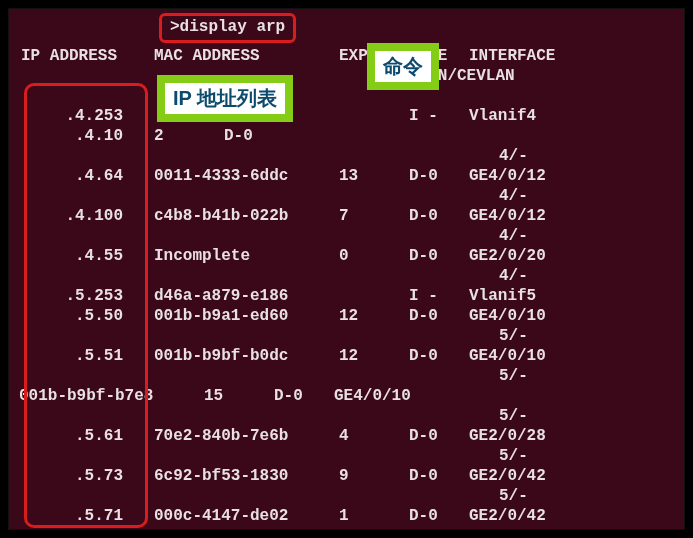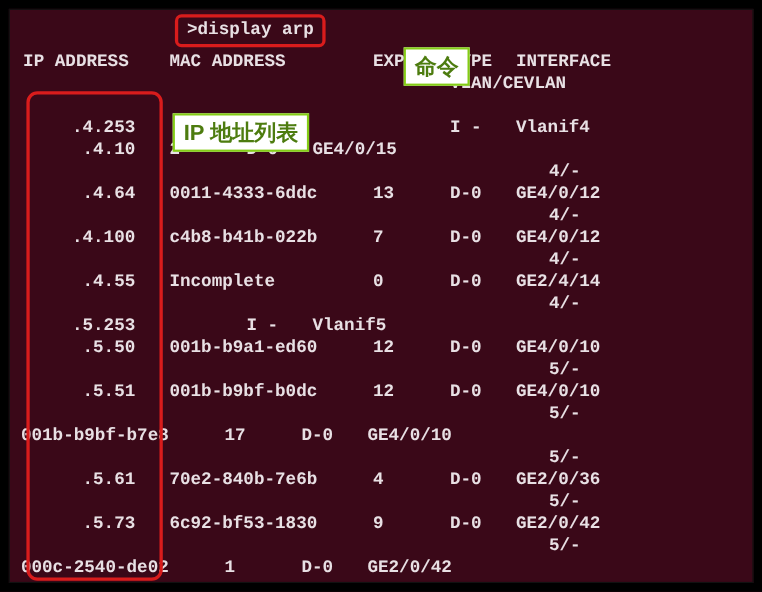--- a/index.html
+++ b/index.html
@@ -40,30 +40,30 @@
   left: 150px;
   border: 3px solid #d91c1c;
   border-radius: 6px;
   padding: 2px 8px 4px 8px;
   color: #e8e0e4;
   text-align: center;
 }
 .label-red {
   position: absolute;
   background: #fff;
-  color: #4d7c0f;
+  color: #0c4a6e;
   font-family: "Microsoft YaHei", sans-serif;
   font-weight: bold;
-  border: 2px solid #84cc16;
+  border: 8px solid #84cc16;
   padding: 2px 8px;
   font-size: 20px;
   z-index: 5;
 }
 .label-cmd { top: 34px; left: 358px; }
-.label-ip { top: 94px; left: 148px; }
+.label-ip { top: 66px; left: 148px; }
 .ip-box {
   position: absolute;
   top: 74px;
   left: 15px;
   width: 124px;
   height: 445px;
   border: 3px solid #d91c1c;
   border-radius: 10px;
   pointer-events: none;
 }
@@ -96,35 +96,35 @@
       <div class="col-mac"></div>
       <div class="col-exp"></div>
       <div class="col-type" style="width:140px">VLAN/CEVLAN</div>
     </div>
   </div>
 
   <div class="spacer"></div>
 
   <div id="rows-container">
       <div class="row"><div class="col-ip">.4.253</div><div class="col-mac"></div><div class="col-exp"></div><div class="col-type">I -</div><div class="col-iface">Vlanif4</div></div>
-      <div class="row"><div class="col-ip">.4.10</div><div class="col-exp">2</div><div class="col-type">D-0</div><div class="col-iface">GE4/0/15</div></div>
+      <div class="row"><div class="col-ip">.4.10</div><div class="col-exp">2</div><div class="col-type">D-0</div></div>
       <div class="row"><div class="col-ip"></div><div class="col-mac"></div><div class="col-exp"></div><div class="col-type"></div><div class="col-vlan">4/-</div></div>
       <div class="row"><div class="col-ip">.4.64</div><div class="col-mac">0011-4333-6ddc</div><div class="col-exp">13</div><div class="col-type">D-0</div><div class="col-iface">GE4/0/12</div></div>
       <div class="row"><div class="col-ip"></div><div class="col-mac"></div><div class="col-exp"></div><div class="col-type"></div><div class="col-vlan">4/-</div></div>
       <div class="row"><div class="col-ip">.4.100</div><div class="col-mac">c4b8-b41b-022b</div><div class="col-exp">7</div><div class="col-type">D-0</div><div class="col-iface">GE4/0/12</div></div>
       <div class="row"><div class="col-ip"></div><div class="col-mac"></div><div class="col-exp"></div><div class="col-type"></div><div class="col-vlan">4/-</div></div>
-      <div class="row"><div class="col-ip">.4.55</div><div class="col-mac">Incomplete</div><div class="col-exp">0</div><div class="col-type">D-0</div><div class="col-iface">GE2/4/14</div></div>
+      <div class="row"><div class="col-ip">.4.55</div><div class="col-mac">Incomplete</div><div class="col-exp">0</div><div class="col-type">D-0</div><div class="col-iface">GE2/0/20</div></div>
       <div class="row"><div class="col-ip"></div><div class="col-mac"></div><div class="col-exp"></div><div class="col-type"></div><div class="col-vlan">4/-</div></div>
-      <div class="row"><div class="col-ip">.5.253</div><div class="col-exp"></div><div class="col-type">I -</div><div class="col-iface">Vlanif5</div></div>
+      <div class="row"><div class="col-ip">.5.253</div><div class="col-mac">d46a-a879-e186</div><div class="col-exp"></div><div class="col-type">I -</div><div class="col-iface">Vlanif5</div></div>
       <div class="row"><div class="col-ip">.5.50</div><div class="col-mac">001b-b9a1-ed60</div><div class="col-exp">12</div><div class="col-type">D-0</div><div class="col-iface">GE4/0/10</div></div>
       <div class="row"><div class="col-ip"></div><div class="col-mac"></div><div class="col-exp"></div><div class="col-type"></div><div class="col-vlan">5/-</div></div>
       <div class="row"><div class="col-ip">.5.51</div><div class="col-mac">001b-b9bf-b0dc</div><div class="col-exp">12</div><div class="col-type">D-0</div><div class="col-iface">GE4/0/10</div></div>
       <div class="row"><div class="col-ip"></div><div class="col-mac"></div><div class="col-exp"></div><div class="col-type"></div><div class="col-vlan">5/-</div></div>
-      <div class="row"><div class="col-mac">001b-b9bf-b7e8</div><div class="col-exp">17</div><div class="col-type">D-0</div><div class="col-iface">GE4/0/10</div></div>
+      <div class="row"><div class="col-mac">001b-b9bf-b7e8</div><div class="col-exp">15</div><div class="col-type">D-0</div><div class="col-iface">GE4/0/10</div></div>
       <div class="row"><div class="col-ip"></div><div class="col-mac"></div><div class="col-exp"></div><div class="col-type"></div><div class="col-vlan">5/-</div></div>
-      <div class="row"><div class="col-ip">.5.61</div><div class="col-mac">70e2-840b-7e6b</div><div class="col-exp">4</div><div class="col-type">D-0</div><div class="col-iface">GE2/0/36</div></div>
+      <div class="row"><div class="col-ip">.5.61</div><div class="col-mac">70e2-840b-7e6b</div><div class="col-exp">4</div><div class="col-type">D-0</div><div class="col-iface">GE2/0/28</div></div>
       <div class="row"><div class="col-ip"></div><div class="col-mac"></div><div class="col-exp"></div><div class="col-type"></div><div class="col-vlan">5/-</div></div>
       <div class="row"><div class="col-ip">.5.73</div><div class="col-mac">6c92-bf53-1830</div><div class="col-exp">9</div><div class="col-type">D-0</div><div class="col-iface">GE2/0/42</div></div>
       <div class="row"><div class="col-ip"></div><div class="col-mac"></div><div class="col-exp"></div><div class="col-type"></div><div class="col-vlan">5/-</div></div>
-      <div class="row"><div class="col-mac">000c-2540-de02</div><div class="col-exp">1</div><div class="col-type">D-0</div><div class="col-iface">GE2/0/42</div></div>
+      <div class="row"><div class="col-ip">.5.71</div><div class="col-mac">000c-4147-de02</div><div class="col-exp">1</div><div class="col-type">D-0</div><div class="col-iface">GE2/0/42</div></div>
     </div>
 
 </div>
 
 </body></html>

